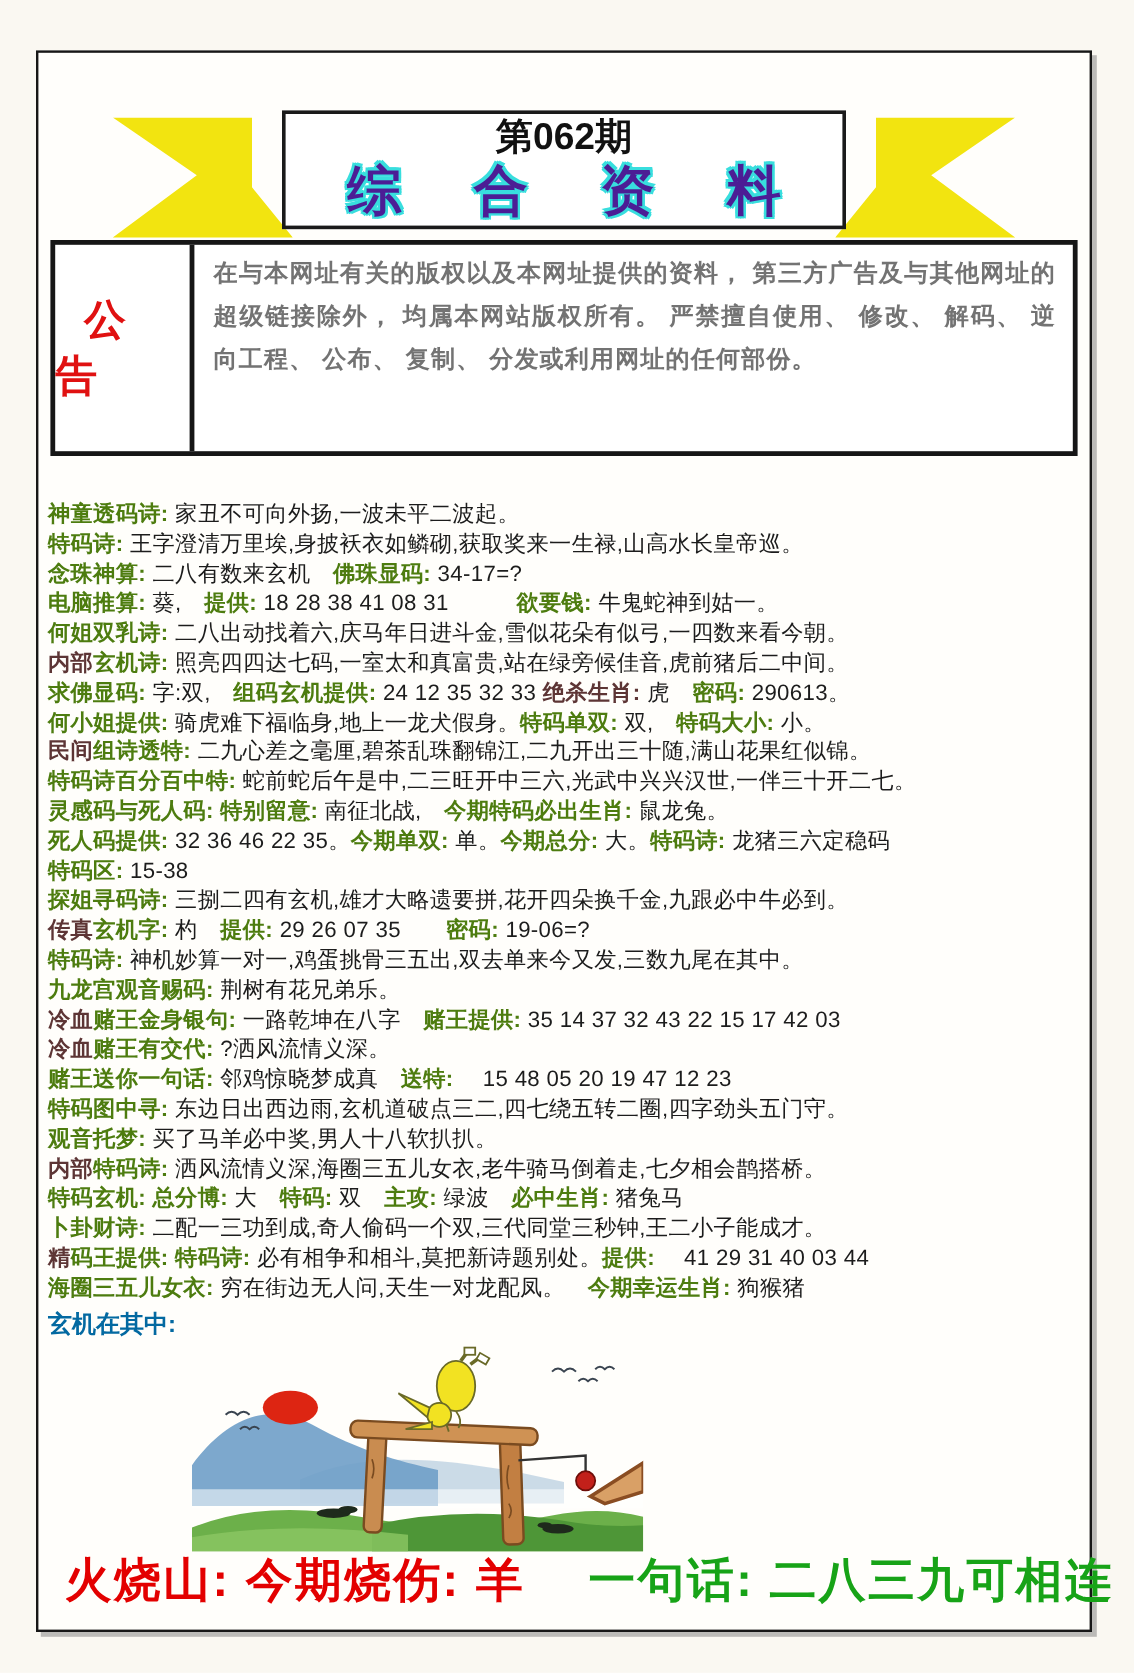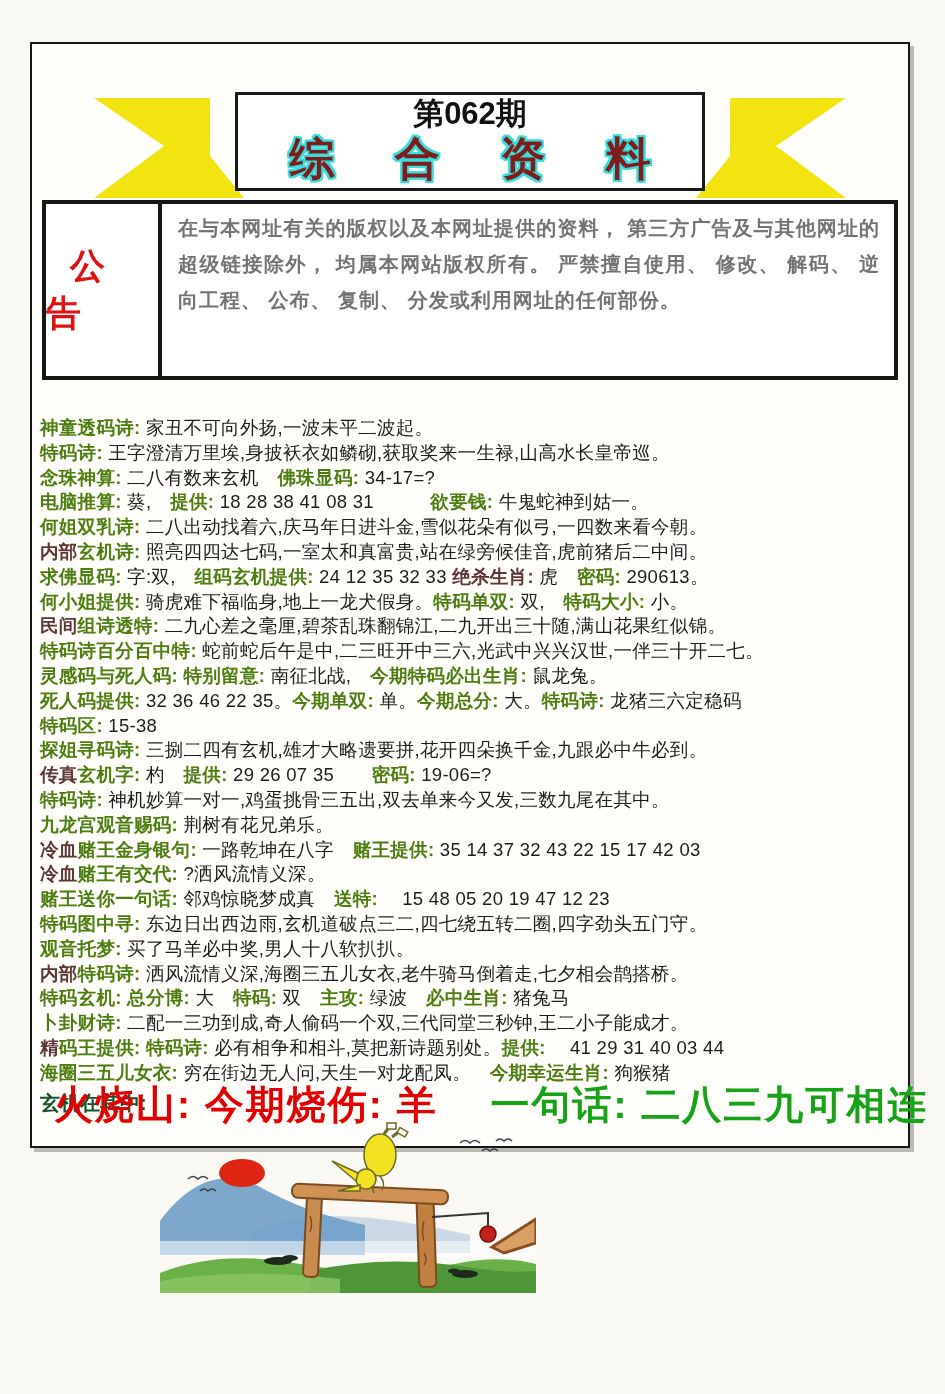--- a/index.html
+++ b/index.html
@@ -4,37 +4,37 @@
 <style>
   * { margin:0; padding:0; box-sizing:border-box; }
   html,body { width:945px; height:1394px; }
   body {
     font-family:"Liberation Sans","DejaVu Sans",sans-serif;
     background:#faf8f2;
     position:relative;
     overflow:hidden;
   }
   .frame {
-    position:absolute; left:30px; top:42px; width:880px; height:1106px;
+    position:absolute; left:30px; top:42px; width:880px; height:1318px;
     border:2px solid #161616; background:#fffefb;
     box-shadow:4px 4px 0 rgba(110,110,110,.45);
   }
   
   .header { position:relative; height:152px; }
   .ribbon { position:absolute; top:54px; width:150px; height:102px; }
   .ribbon.left  { left:62px; }
   .ribbon.right { right:62px; transform:scaleX(-1); }
   .title-box {
     position:absolute; left:50%; transform:translateX(-50%);
     top:48px; width:470px; height:99px;
     border:3px solid #1a1a1a; background:#fff; text-align:center;
   }
   .issue-title { font-size:31px; font-weight:bold; color:#111; line-height:34px; margin-top:2px; }
   .main-title {
-    font-size:45px; font-weight:bold; color:#7f1d1d;
+    font-size:45px; font-weight:bold; color:#4c1d95;
     letter-spacing:24px; text-indent:24px; line-height:56px;
     text-shadow:
       -2px -2px 0 #38dede, 2px -2px 0 #38dede,
       -2px  2px 0 #38dede, 2px  2px 0 #38dede,
        0   -2px 0 #38dede, 0    2px 0 #38dede,
       -2px  0   0 #38dede, 2px  0   0 #38dede;
   }
   
   .notice {
     margin:4px 10px 0 10px; height:180px;
@@ -53,21 +53,21 @@
   }
   
   .body-lines {
     padding:36px 4px 0 8px;
     font-size:18.5px; line-height:24.8px; color:#1c1c1c;
     letter-spacing:.3px;
   }
   .line { white-space:normal; }
   .lbl  { font-weight:bold; color:#4d7c0f; }
   .deco { font-weight:bold; color:#5d3535; }
-  .mystery { font-weight:bold; font-size:20px; color:#14532d; margin:4px 0 0 8px; }
+  .mystery { font-weight:bold; font-size:20px; color:#0369a1; margin:4px 0 0 8px; }
   
   .illustration { margin:4px 0 0 128px; width:376px; height:172px; }
   
   .footer {
     position:absolute; left:0; right:0; bottom:14px;
     padding-left:22px; font-weight:bold; font-size:39px;
     white-space:nowrap; letter-spacing:2px;
   }
   .footer-red   { color:#e30000; }
   .footer-green { color:#17a317; margin-left:40px; }

